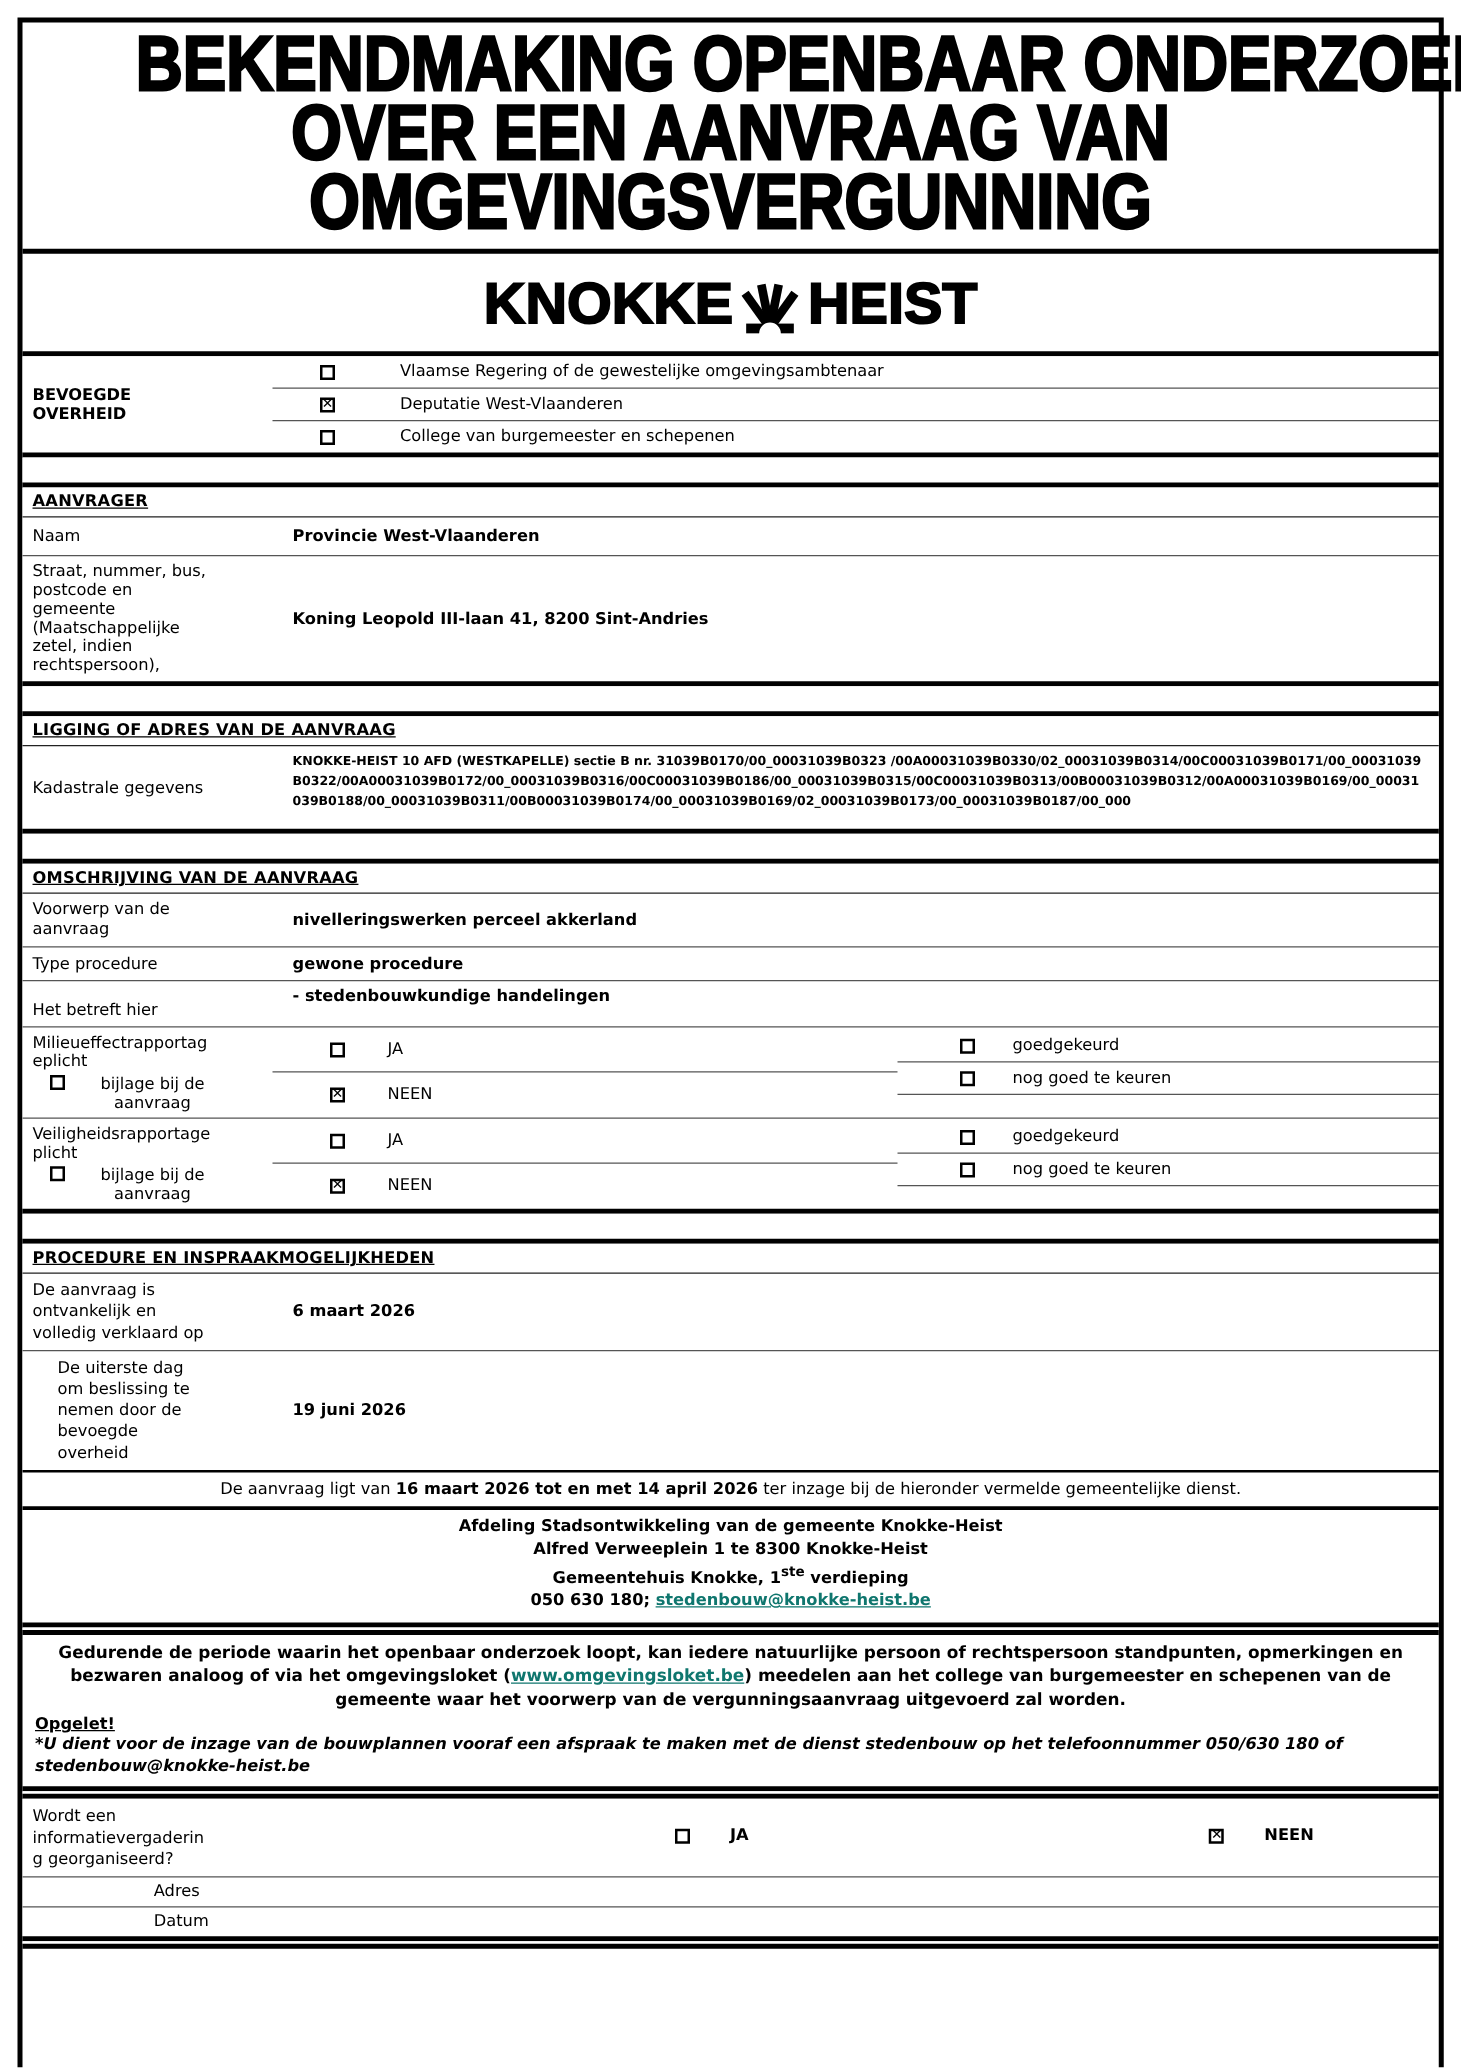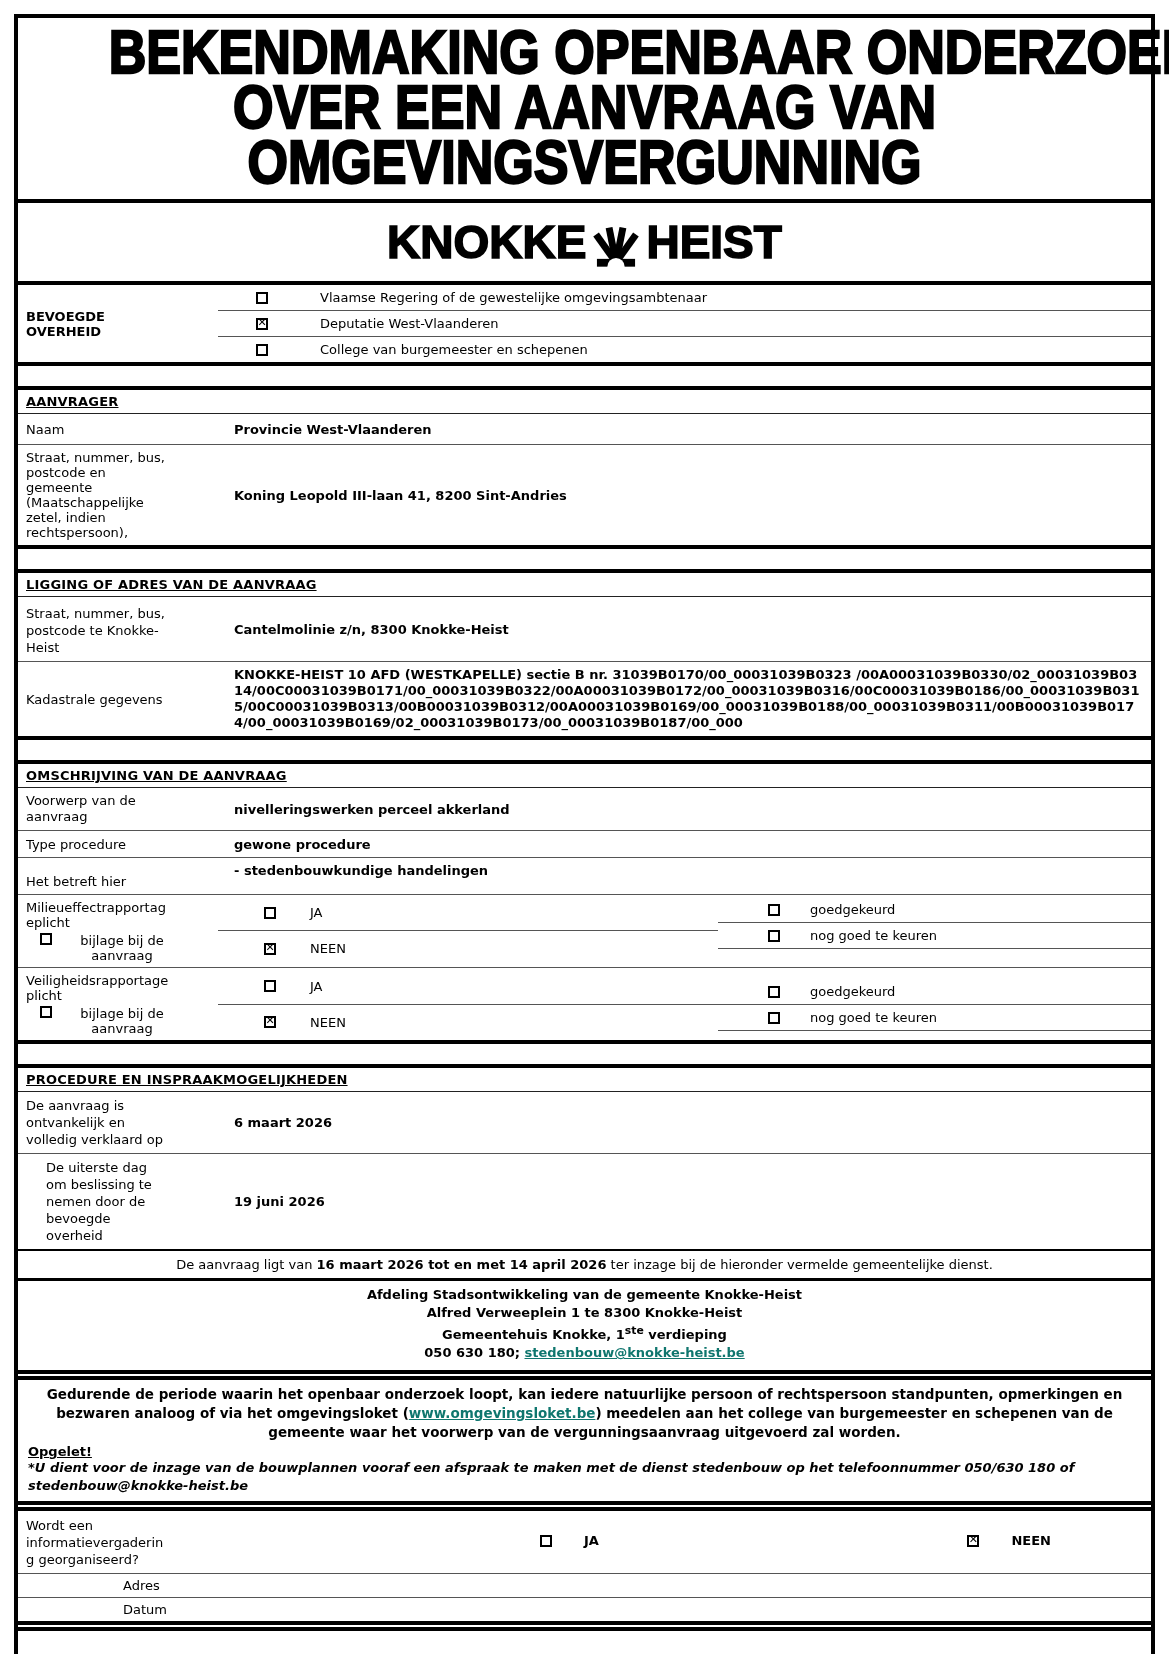--- a/index.html
+++ b/index.html
@@ -23,21 +23,21 @@
   .logo-icon{margin:6px 4px 0 4px;}
 
   
   .sect{background:#fff;}
   .sect-header{font-weight:bold;padding:4px 8px;border-bottom:1px solid #222;letter-spacing:.2px;text-decoration:underline;}
   .row{display:flex;border-bottom:1px solid #555;}
   .row:last-child{border-bottom:none;}
   .lab{width:200px;box-sizing:border-box;padding:5px 48px 5px 8px;overflow-wrap:anywhere;}
   .val{flex:1;box-sizing:border-box;padding:5px 10px 5px 16px;font-weight:bold;}
   .vcenter{display:flex;align-items:center;}
-  .kad{font-size:13px;word-break:break-all;line-height:16px;}
+  .kad{font-size:10px;word-break:break-all;line-height:16px;}
 
   
   .cb{display:inline-block;width:12px;height:12px;border:2px solid #000;box-sizing:border-box;
       position:relative;background:#fff;flex:none;}
   .cb[data-checked="true"]::after{content:"\2715";position:absolute;left:-1px;top:-3px;width:10px;height:10px;
       font-size:11px;font-weight:bold;line-height:12px;text-align:center;}
 
   
   .bev{display:flex;}
   .bev-lab{width:200px;box-sizing:border-box;padding:4px 80px 4px 8px;font-weight:bold;
@@ -141,24 +141,20 @@
         <div class="lab" style="line-height:15px;">Straat, nummer, bus, postcode en gemeente (Maatschappelijke zetel, indien rechtspersoon),</div>
         <div class="val vcenter">Koning Leopold III-laan 41, 8200 Sint-Andries</div>
       </div>
     </div>
     <div class="hr"></div>
     <div class="spacer"></div>
     <div class="hr"></div>
 
     <div class="sect">
       <div class="sect-header">LIGGING OF ADRES VAN DE AANVRAAG</div>
-      <div class="row" style="min-height:60px;">
-        <div class="lab" style="line-height:17px;padding-top:8px;">Straat, nummer, bus, postcode te Knokke-Heist</div>
-        <div class="val vcenter">Cantelmolinie z/n, 8300 Knokke-Heist</div>
-      </div>
       <div class="row" style="min-height:66px;">
         <div class="lab vcenter">Kadastrale gegevens</div>
         <div class="val kad">KNOKKE-HEIST 10 AFD (WESTKAPELLE) sectie B nr. 31039B0170/00_00031039B0323 /00A00031039B0330/02_00031039B0314/00C00031039B0171/00_00031039B0322/00A00031039B0172/00_00031039B0316/00C00031039B0186/00_00031039B0315/00C00031039B0313/00B00031039B0312/00A00031039B0169/00_00031039B0188/00_00031039B0311/00B00031039B0174/00_00031039B0169/02_00031039B0173/00_00031039B0187/00_000</div>
       </div>
     </div>
     <div class="hr"></div>
     <div class="spacer"></div>
     <div class="hr"></div>
 
     <div class="sect">
@@ -199,21 +195,21 @@
             <span class="cb" data-checked="false"></span>
             <span class="t">goedgekeurd</span>
           </div>
           <div class="sub">
             <span class="cb" data-checked="false"></span>
             <span class="t">nog goed te keuren</span>
           </div>
         </div>
       </div>
 
-      <div class="rap" style="border-bottom:none;align-items:center;">
+      <div class="rap" style="border-bottom:none;">
         <div class="rap-lab">
           <div>Veiligheidsrapportageplicht</div>
           <div class="rap-bijlage">
             <span class="cb" data-checked="false"></span>
             <span class="t">bijlage bij de aanvraag</span>
           </div>
         </div>
         <div class="rap-mid">
           <div class="sub first">
             <span class="cb" data-checked="false"></span>

